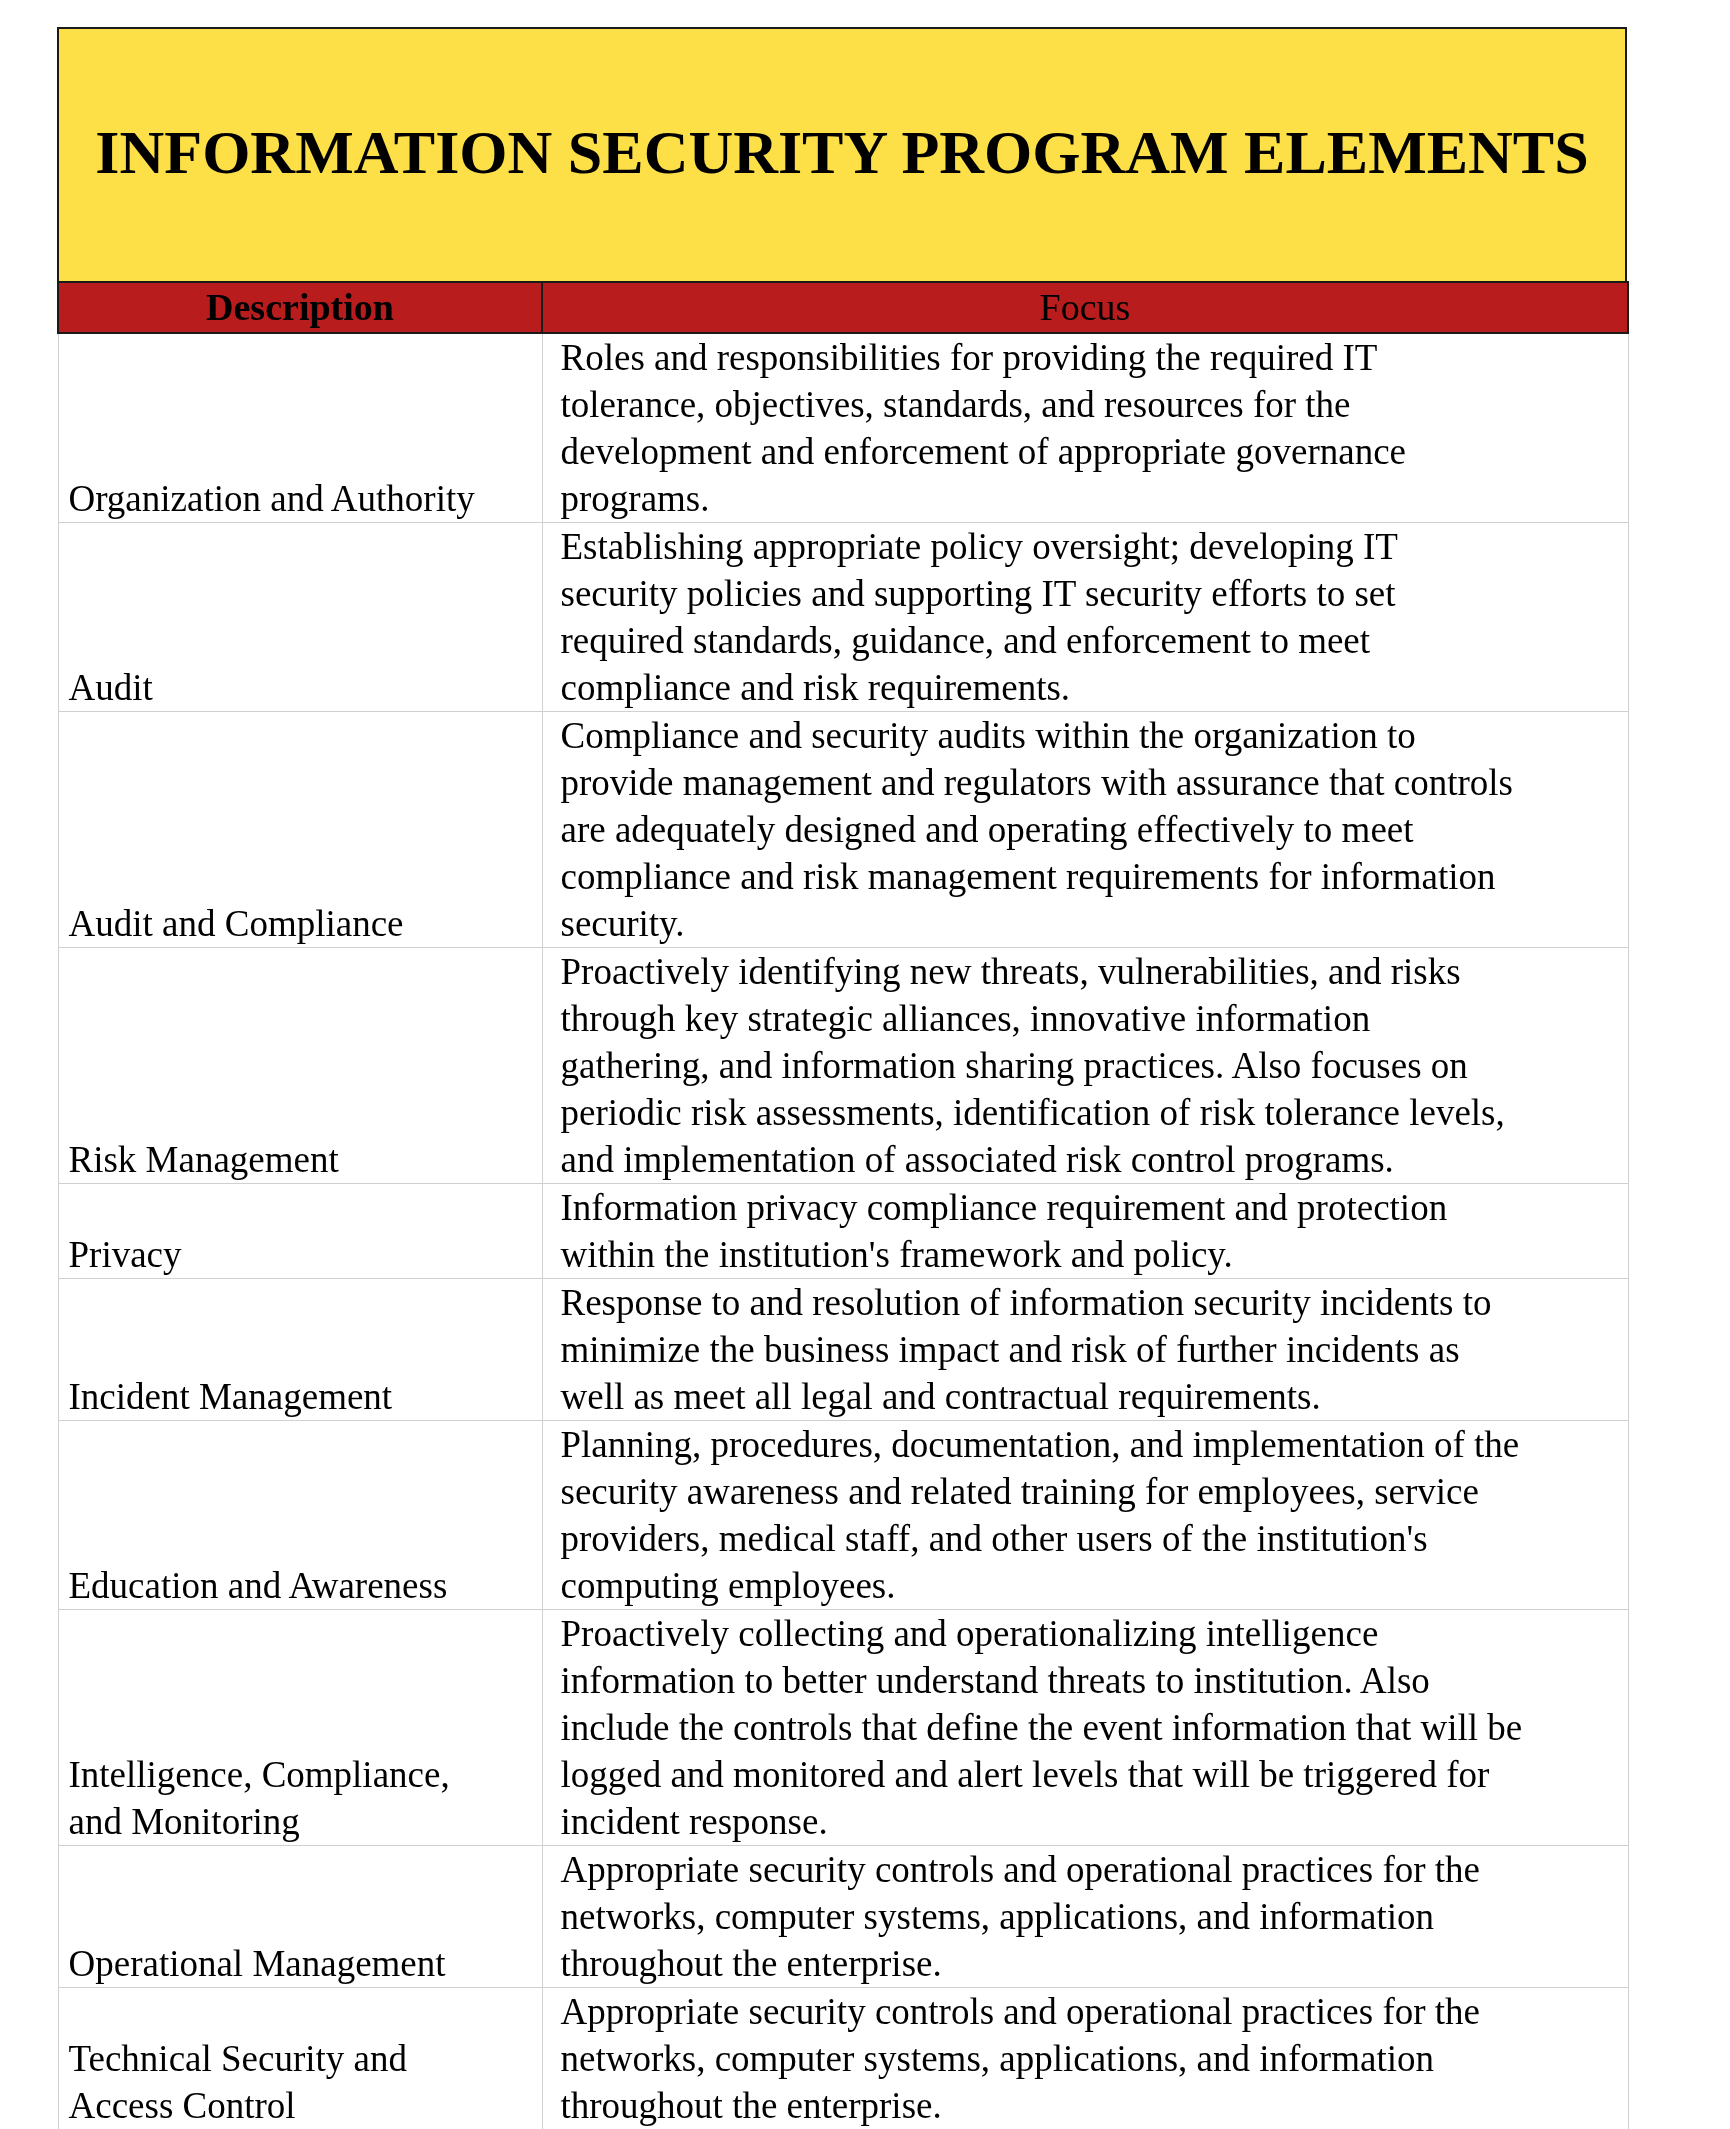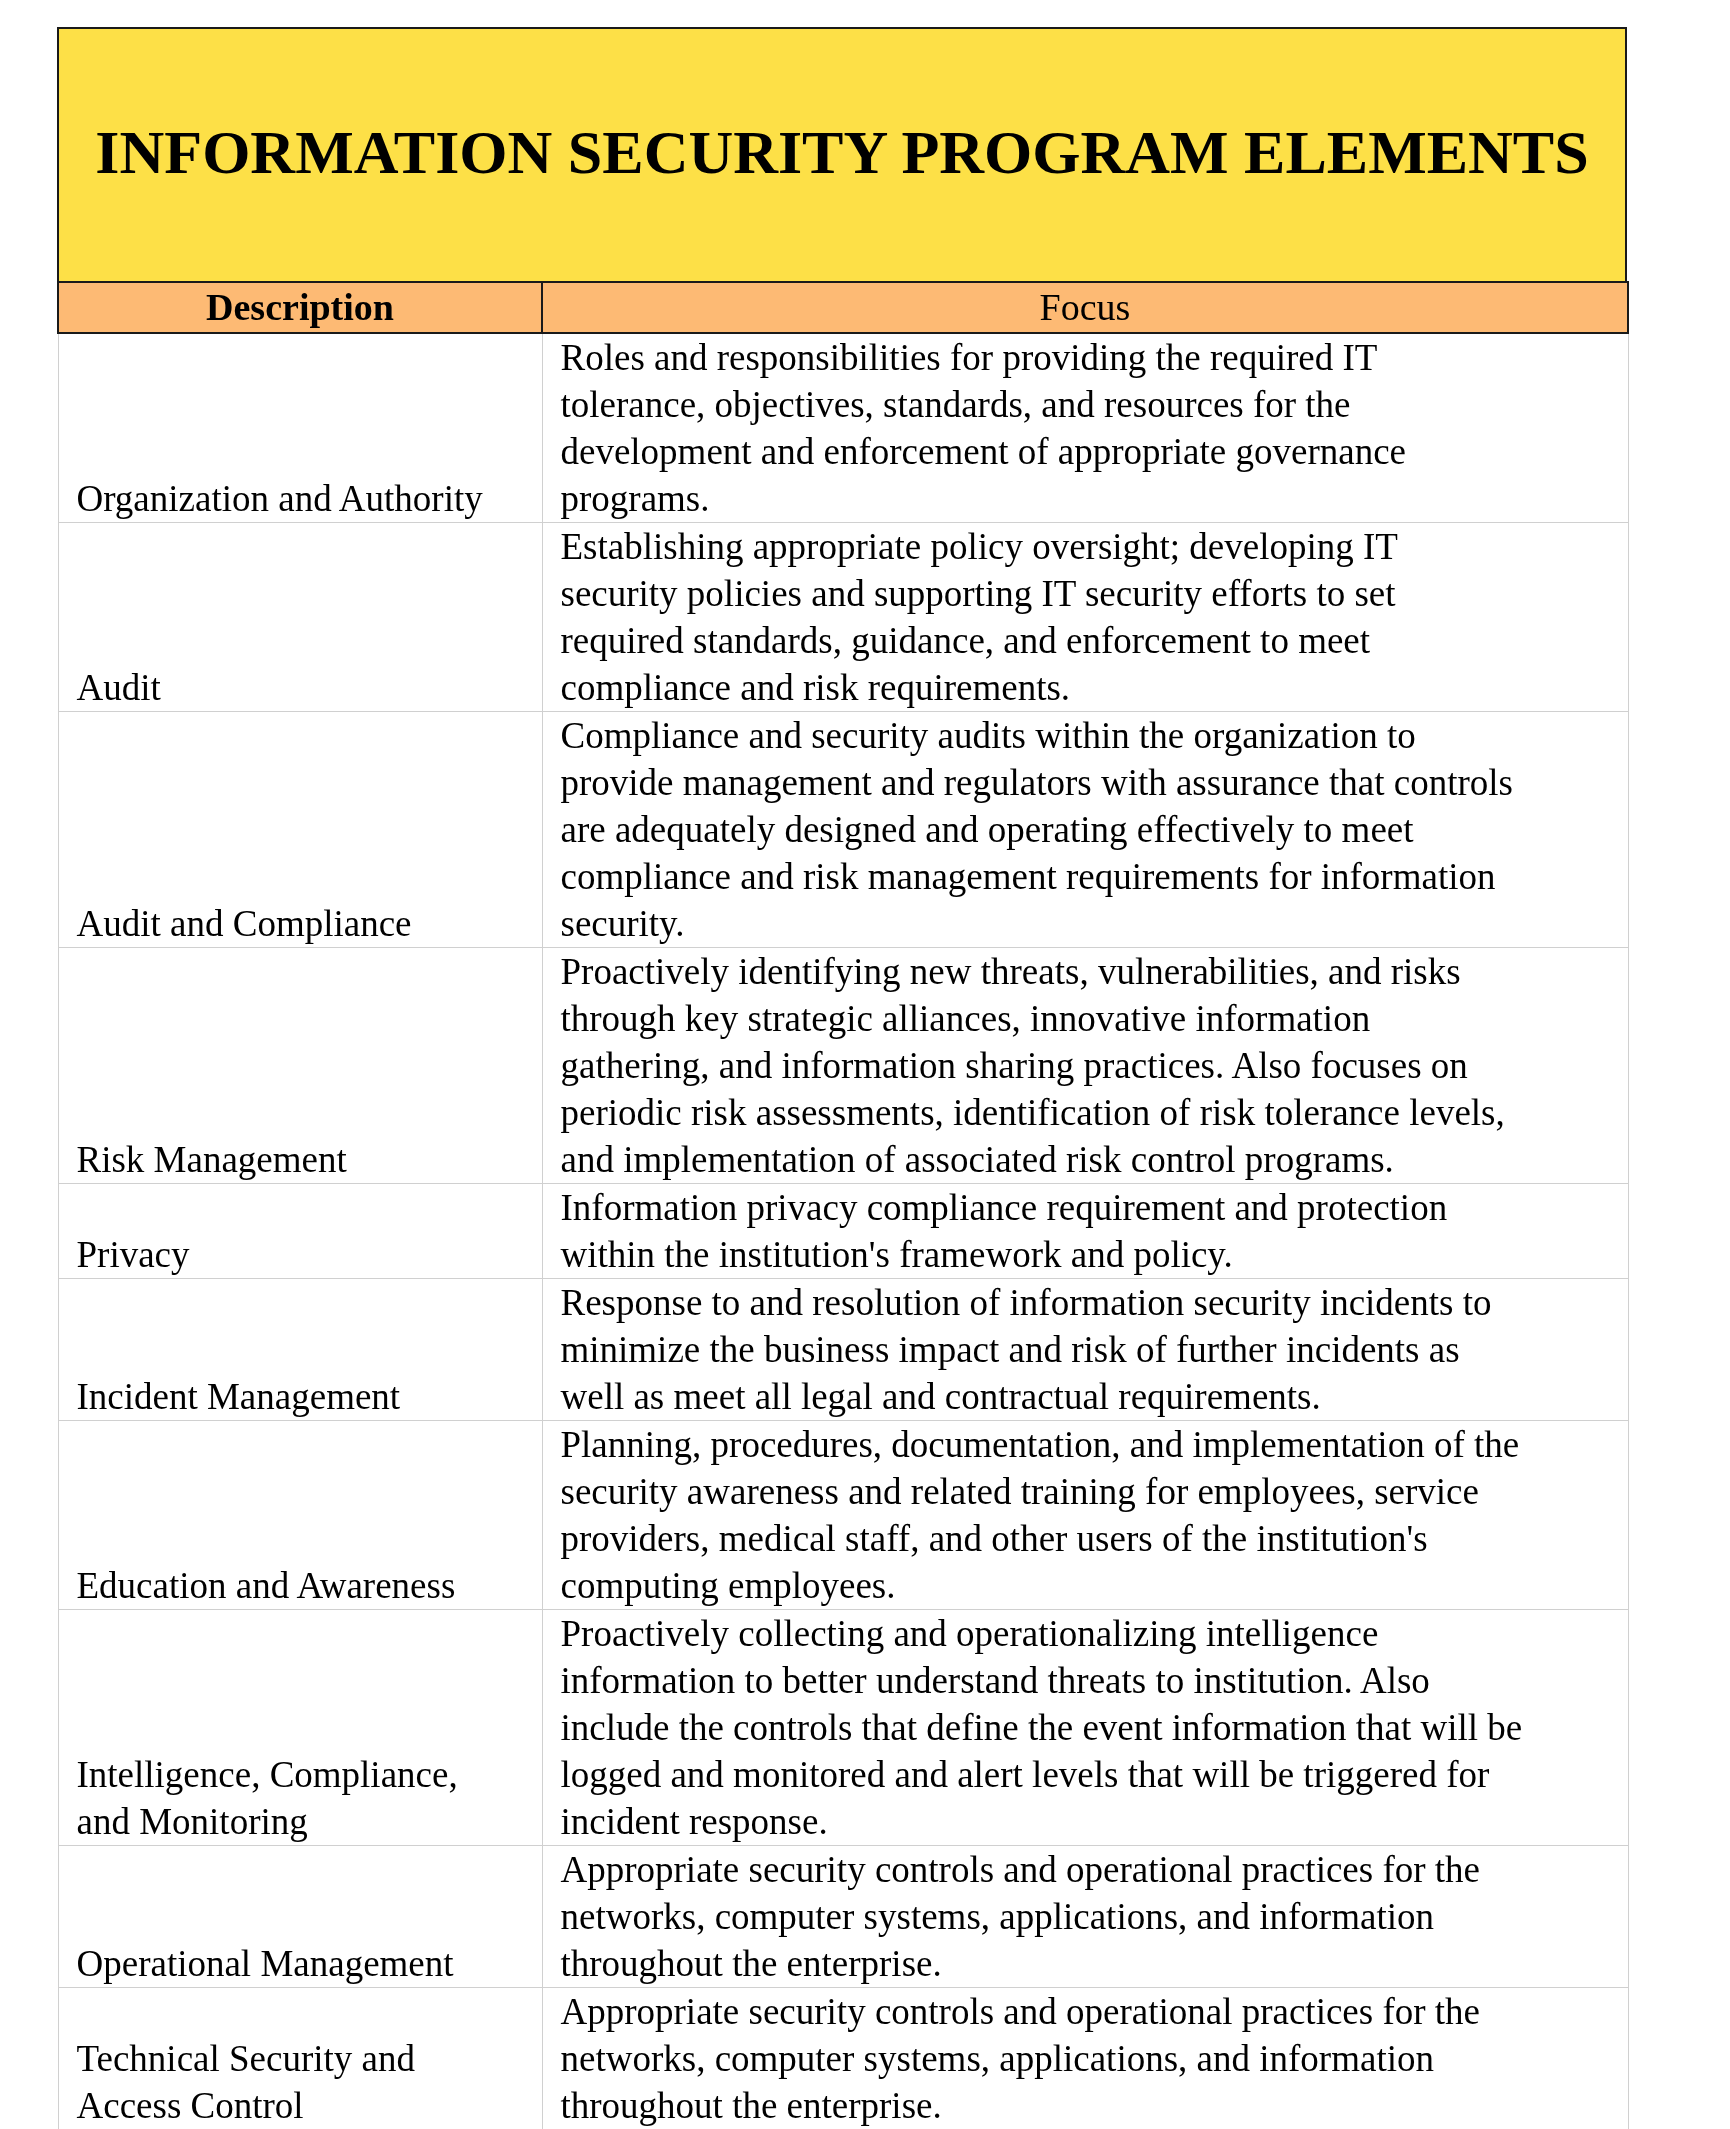--- a/index.html
+++ b/index.html
@@ -4,27 +4,27 @@
 <style>
   html, body { margin:0; padding:0; background:#ffffff; }
   body { width:1730px; height:2129px; position:relative; overflow:hidden;
          font-family:"Liberation Serif", "DejaVu Serif", serif; color:#000; }
   .wrap { position:absolute; left:57px; top:27px; width:1570px; }
   .title-box { height:254px; background:#fde047; border:2.4px solid #1a1a1a; border-bottom:none;
                box-sizing:border-box; display:flex; align-items:center; justify-content:center; }
   .title { font-size:62px; font-weight:bold; letter-spacing:0px; white-space:nowrap; margin-top:-4.9px; }
   table { border-collapse:collapse; width:1570px; table-layout:fixed; }
   col.c1 { width:484px; } col.c2 { width:1086px; }
-  thead th { background:#fdba74; height:49px; font-size:38px; line-height:45px; padding:0;
+  thead th { background:#b91c1c; height:49px; font-size:38px; line-height:45px; padding:0;
              border:2.4px solid #1a1a1a; }
   thead th.desc { font-weight:bold; }
   thead th.focus { font-weight:normal; }
   tbody td { border:1.6px solid #d0d0d0; vertical-align:bottom; font-size:37px; line-height:47px;
              padding:0 6.5px 0 18px; }
-  tbody td.d { padding-left:18px; }
+  tbody td.d { padding-left:10px; }
   tbody td.f { padding-right:8px; }
   tbody tr { border-left:1.6px solid #d0d0d0; }
   .line { display:block; white-space:nowrap; }
 </style>
 </head>
 <body>
 
 <div class="wrap">
   <div class="title-box">
     <div class="title">INFORMATION SECURITY PROGRAM ELEMENTS</div>

